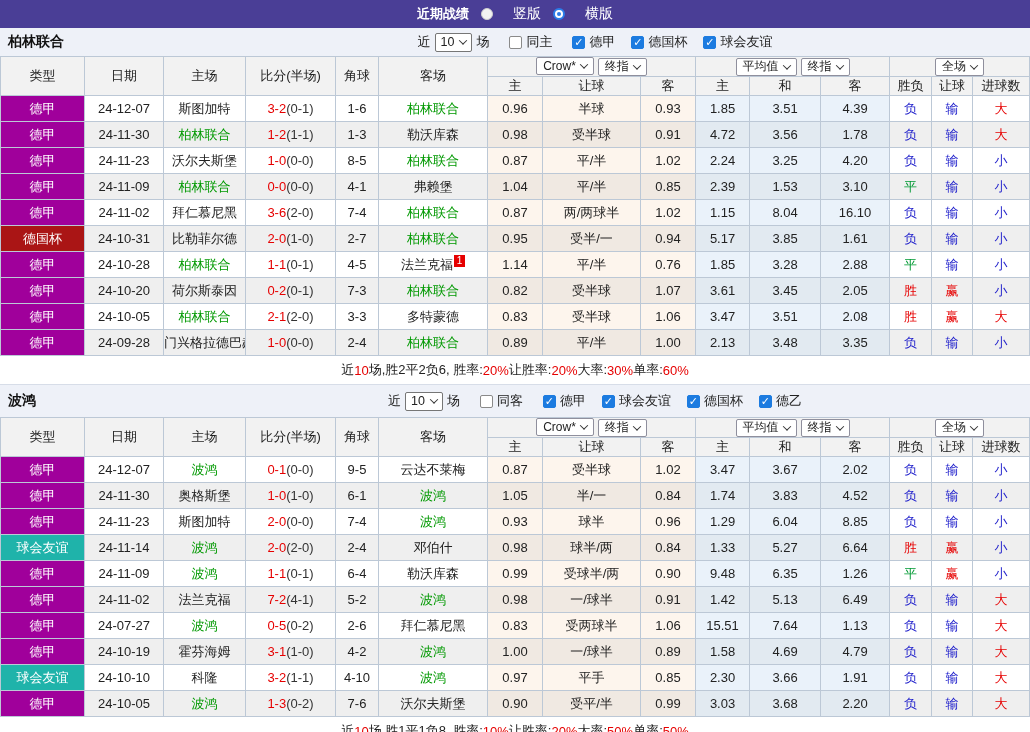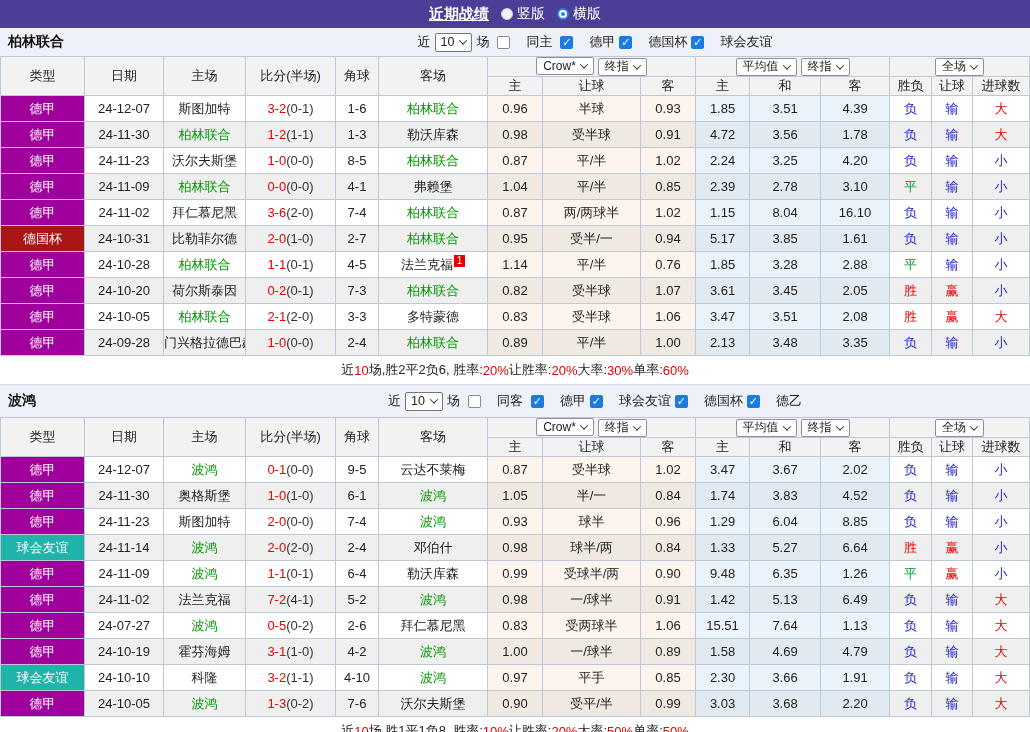--- a/index.html
+++ b/index.html
@@ -2,39 +2,39 @@
 <html><head>
 <meta charset="utf-8">
 <style>
   * { box-sizing: border-box; margin: 0; padding: 0; }
   body { font-family: "Liberation Sans", "DejaVu Sans", sans-serif; background: #fff; }
   #page { width: 1030px; height: 732px; overflow: hidden; background: #fff; }
 
   
   .titlebar { height: 28px; background: #4a3e96; color: #fff; display: flex;
     align-items: center; justify-content: center; gap: 12px; font-size: 14px; }
-  .titlebar .ttl { font-weight: bold; font-size: 15px; text-decoration: underline; }
-  .radio-opt { display: inline-flex; align-items: center; gap: 4px; cursor: pointer; }
+  .titlebar .ttl { font-weight: bold; font-size: 13px; }
+  .radio-opt { display: inline-flex; align-items: center; gap: 20px; cursor: pointer; }
   .radio { width: 12px; height: 12px; border-radius: 50%; background: #f2f2f2; border: 1px solid #cfcfcf; display: inline-block; }
   .radio.sel { background: #fff; border: 2px solid #2b7de9; position: relative; }
   .radio.sel::after { content:""; position:absolute; left:2px; top:2px; width:4px; height:4px; border-radius:50%; background:#2b7de9; }
 
   
   .filterbar { height: 28px; background: #eef1f8; display: flex; align-items: center; position: relative; font-size: 13px; color:#222; }
   .filterbar.second { height: 33px; border-top: 1px solid #d7dde8; }
   .teamname { position: absolute; left: 8px; font-weight: bold; font-size: 14px; color: #111; }
   .filters { margin: 0 auto; display: flex; align-items: center; gap: 4px; padding-left: 160px; }
   .numselect { display: inline-flex; align-items: center; gap: 6px; background: #fff; border: 1px solid #767676;
     border-radius: 2px; height: 19px; padding: 0 5px; font-size: 12.5px; cursor: pointer; }
   .chev { width: 6px; height: 6px; border-right: 1.6px solid #333; border-bottom: 1.6px solid #333;
     transform: rotate(45deg) translate(-1px,-1px); display: inline-block; }
   .cb { width: 13px; height: 13px; border: 1px solid #8a8a8a; border-radius: 2px; background: #fff;
     display: inline-flex; align-items: center; justify-content: center; font-size: 11px; color: #fff; }
   .cb.checked { background: #1c7be0; border-color: #1c7be0; }
-  label.flt { display: inline-flex; align-items: center; gap: 16px; cursor: pointer; margin-left: 4px; }
+  label.flt { display: inline-flex; align-items: center; gap: 4px; cursor: pointer; margin-left: 16px; }
 
   
   table { border-collapse: collapse; table-layout: fixed; width: 1030px; font-size: 13px; color: #222; }
   th, td { border: 1px solid #bcc8d6; text-align: center; vertical-align: middle; overflow: hidden; white-space: nowrap; }
   thead th { background: #f2f2f2; font-weight: normal; height: 17px; font-size: 13px; }
   thead tr.ddrow th { height: 20px; }
   tbody td { height: 26px; background: #fff; }
   tbody tr:nth-child(even) td { background: #efefef; }
   tbody tr:nth-child(odd) td.col-crow { background: #fdf5ed; }
   tbody tr:nth-child(even) td.col-crow { background: #f0e9e2; }
@@ -227,21 +227,21 @@
     <td class="lg-purple">德甲</td>
     <td>24-11-09</td>
     <td class="focal">柏林联合</td>
     <td><span class="score-main">0-0</span><span class="score-half">(0-0)</span></td>
     <td>4-1</td>
     <td>弗赖堡</td>
     <td class="col-crow">1.04</td>
     <td class="col-crow">平/半</td>
     <td class="col-crow">0.85</td>
     <td class="col-avg">2.39</td>
-    <td class="col-avg">2.78</td>
+    <td class="col-avg">1.53</td>
     <td class="col-avg">3.10</td>
     <td class="green">平</td>
     <td class="blue">输</td>
     <td class="blue">小</td>
   </tr>
 
   <tr>
     <td class="lg-purple">德甲</td>
     <td>24-11-02</td>
     <td>拜仁慕尼黑</td>

